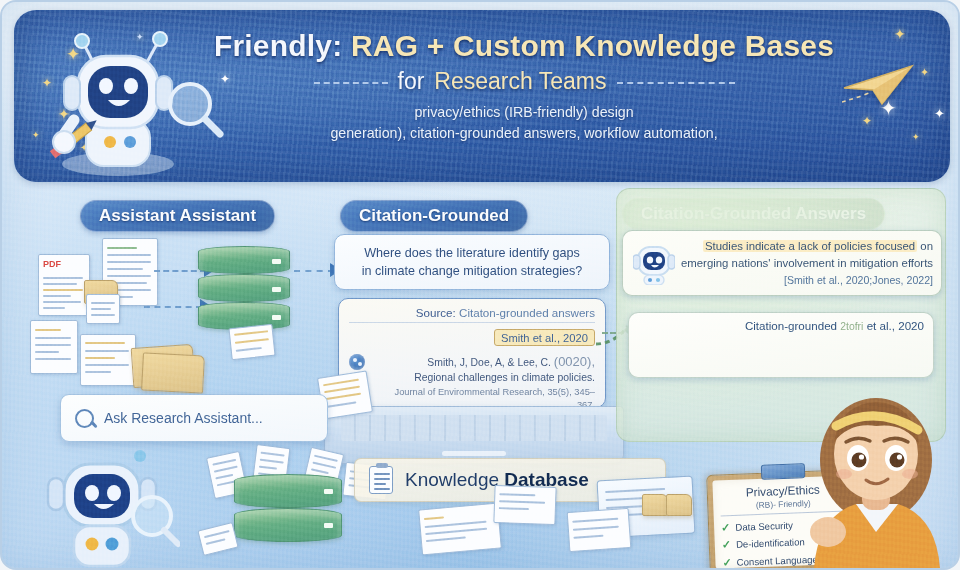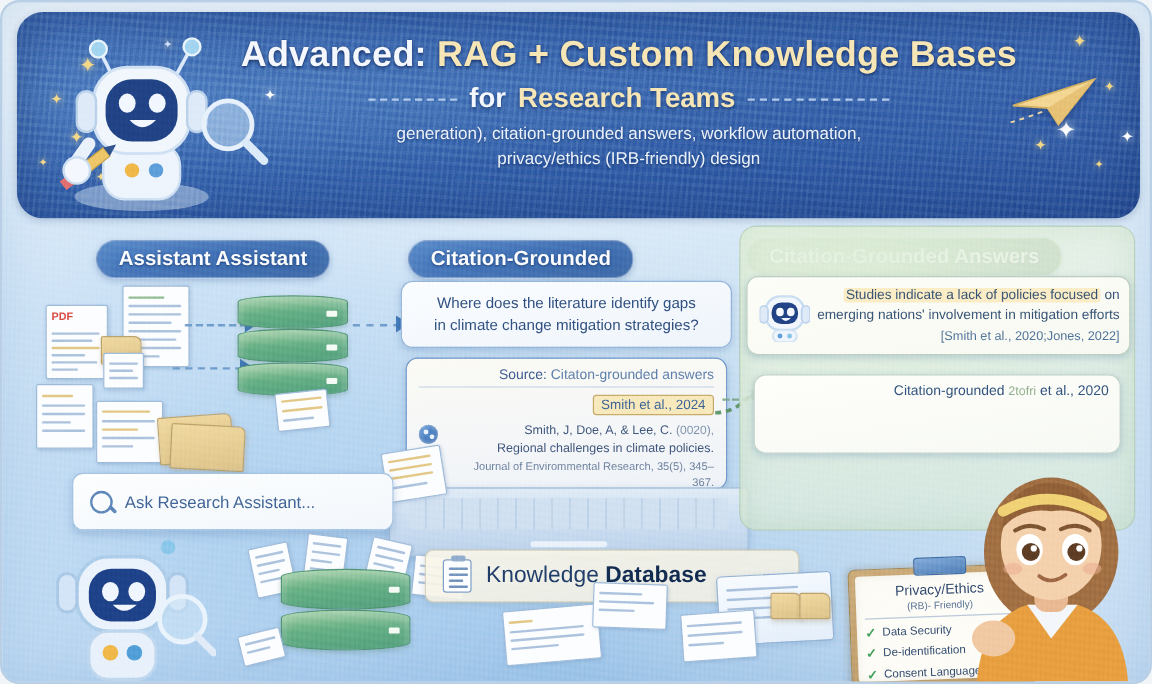--- a/index.html
+++ b/index.html
@@ -50,21 +50,21 @@
   .banner-inner { position: relative; z-index: 4; padding-left: 180px; padding-right: 96px; text-align:center; }
   .title-1 {
     margin-top: 20px;
     font-size: 30px; font-weight: 700; letter-spacing: .2px; line-height: 1.05;
     text-shadow: 0 2px 3px rgba(13,38,86,.75), 0 0 1px rgba(13,38,86,.9);
     white-space: nowrap;
   }
   .t-white { color: #f4f7fd; }
   .t-cream { color: #f6e5b2; }
   .title-2 {
-    margin-top: 7px; font-size: 23px; font-weight: 700; line-height: 1.05;
+    margin-top: 7px; font-size: 23px; font-weight: 400; line-height: 1.05;
     text-shadow: 0 2px 3px rgba(13,38,86,.7);
     display:flex; align-items:center; justify-content:center; gap:10px; white-space:nowrap;
   }
   .dashline {
     display:inline-block; height:0; width:74px;
     border-top: 2px dashed #bcd2f0; opacity:.9; position:relative; top:2px;
   }
   .subtitle {
     margin: 9px auto 0; width: 620px;
     font-size: 14.2px; line-height: 1.52; color: #eaf1fb; font-weight: 400;
@@ -129,21 +129,21 @@
     background:#f7e8b8; border:1px solid #c6a765; border-radius:3px;
   }
   .ref-row{ display:flex; gap:7px; margin-top:7px; }
   .ref-ico{ flex:0 0 16px; height:16px; border-radius:50%;
     background: radial-gradient(circle at 35% 32%, #5b8fd0, #2f5fa3); margin-top:1px;
     box-shadow: inset 0 0 4px rgba(255,255,255,.5); position:relative; }
   .ref-ico::before, .ref-ico::after{ content:""; position:absolute; background:#eaf2fc; border-radius:50%; }
   .ref-ico::before{ width:4px;height:4px; left:3.5px; top:4px; }
   .ref-ico::after{ width:4px;height:4px; left:8.5px; top:7.5px; }
   .ref-txt{ font-size:10.4px; line-height:1.42; color:#3d5277; }
-  .ref-txt .dim{ color:#7b8ea8; font-size:10px; }
+  .ref-txt .dim{ color:#7b8ea8; font-size:13px; }
   .ref-txt .jrn{ font-size:9.3px; color:#6a7e9b;margin-left:20px; }
 
   
   #answers-panel{
     position:absolute; left:614px; top:186px; width:330px; height:254px;
     border-radius:14px;
     background: radial-gradient(ellipse at 30% 20%, rgba(222,238,214,.75) 0%, rgba(222,238,214,0) 60%),
                 linear-gradient(165deg, rgba(238,246,232,.88) 0%, rgba(225,238,222,.8) 50%, rgba(214,232,215,.72) 100%);
     border:1.5px solid rgba(130,170,130,.45);
     box-shadow: inset 0 0 26px rgba(140,180,140,.25);
@@ -337,32 +337,32 @@
     </svg>
 
     <svg class="plane" viewBox="0 0 74 44">
       <path d="M2 26 L70 4 L40 42 L31 28 Z" fill="#f2d48c" stroke="#d2ae5e" stroke-width="1.5"></path>
       <path d="M31 28 L70 4 L40 42 Z" fill="#e6bf6f"></path>
       <path d="M0 40 Q14 36 30 30" stroke="#e8d3a0" stroke-width="1.6" fill="none" stroke-dasharray="4 4"></path>
     </svg>
 
     <div class="banner-inner">
       <div class="title-1">
-        <span class="t-white">Advanced:</span>
+        <span class="t-white">Friendly:</span>
         <span class="t-cream">RAG + Custom Knowledge Bases</span>
       </div>
       <div class="title-2">
         <span class="dashline"></span>
         <span class="t-white">for</span>
         <span class="t-cream">Research Teams</span>
         <span class="dashline" style="width:118px;"></span>
       </div>
       <div class="subtitle">
+        <div>privacy/ethics (IRB-friendly) design</div>
         <div>generation), citation-grounded answers, workflow automation,</div>
-        <div>privacy/ethics (IRB-friendly) design</div>
       </div>
     </div>
   </div>
 
   <div class="chip chip-blue" id="chip-assistant">
     <span>Assistant Assistant</span>
   </div>
   <div class="chip chip-blue" id="chip-citation">
     <span>Citation-Grounded</span>
   </div>
@@ -434,21 +434,21 @@
       <div>Where does the literature identify gaps</div>
       <div>in climate change mitigation strategies?</div>
     </div>
   </div>
 
   <div class="card" id="source-card">
     <div class="src-line">
       <span class="src-lab">Source:</span>
       <span class="src-val">Citaton-grounded answers</span>
     </div>
-    <span class="cite-pill">Smith et al., 2024</span>
+    <span class="cite-pill">Smith et al., 2020</span>
     <div class="ref-row">
       <div class="ref-ico"></div>
       <div class="ref-txt">
         <span>Smith, J, Doe, A, &amp; Lee, C.</span>
         <span class="dim">(0020),</span>
         <div>Regional challenges in climate policies.</div>
         <div class="jrn">Journal of Envirommental Research, 35(5), 345–367.</div>
       </div>
     </div>
   </div>

